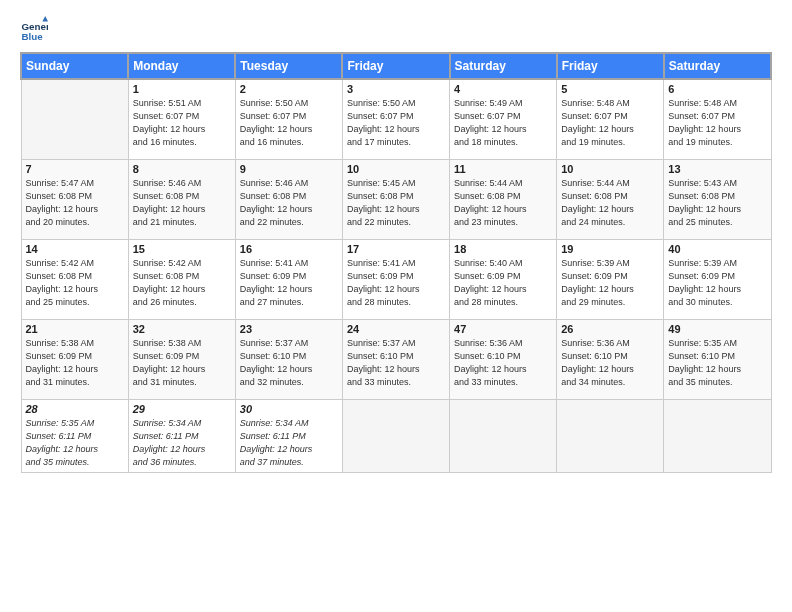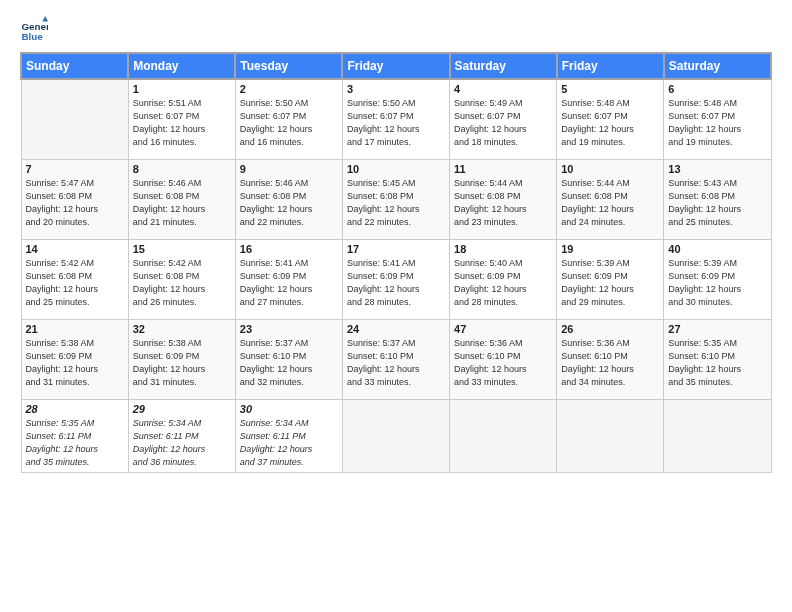--- a/index.html
+++ b/index.html
@@ -232,21 +232,21 @@
           </td>
           <td>
             <span class="day-num">47</span>
             <div class="day-info">Sunrise: 5:36 AM<br>Sunset: 6:10 PM<br>Daylight: 12 hours<br>and 33 minutes.</div>
           </td>
           <td>
             <span class="day-num">26</span>
             <div class="day-info">Sunrise: 5:36 AM<br>Sunset: 6:10 PM<br>Daylight: 12 hours<br>and 34 minutes.</div>
           </td>
           <td>
-            <span class="day-num">27</span>
+            <span class="day-num">49</span>
             <div class="day-info">Sunrise: 5:35 AM<br>Sunset: 6:10 PM<br>Daylight: 12 hours<br>and 35 minutes.</div>
           </td>
         </tr>
         <tr>
           <td>
             <span class="day-num">28</span>
             <div class="day-info">Sunrise: 5:35 AM<br>Sunset: 6:11 PM<br>Daylight: 12 hours<br>and 35 minutes.</div>
           </td>
           <td>
             <span class="day-num">29</span>

